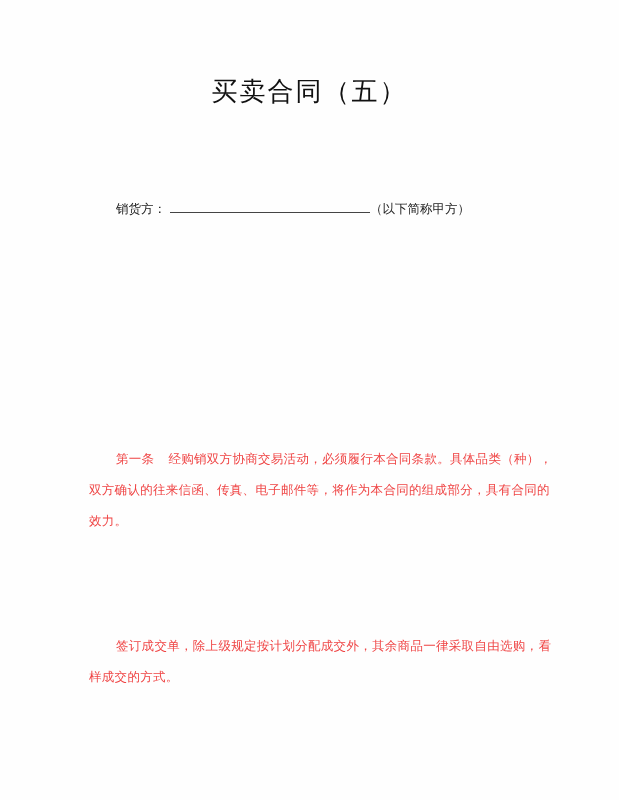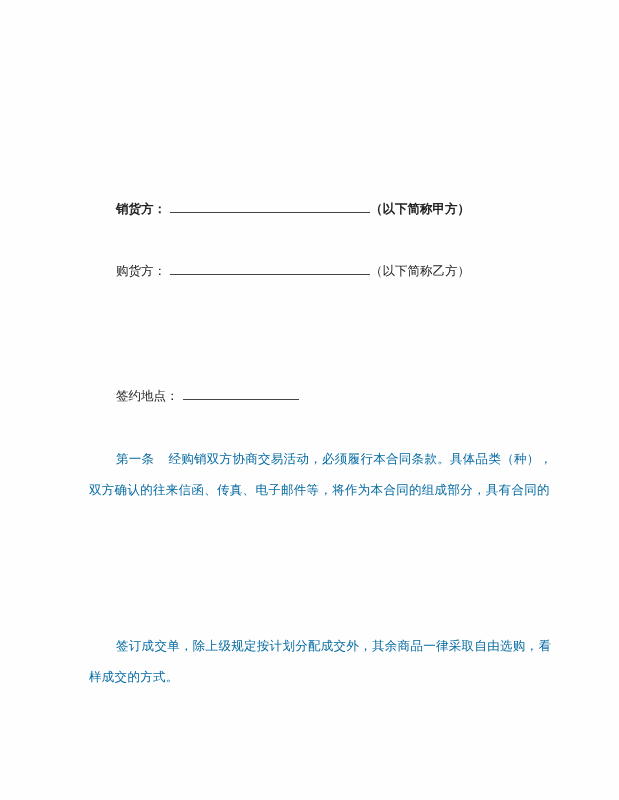--- a/index.html
+++ b/index.html
@@ -49,55 +49,48 @@
       margin-left: 4px;
       margin-bottom: 4px;
     }
     .field .note { line-height: 16px; margin-left: 0; }
     .para {
       position: absolute;
       left: 116px;
       width: 400px;
       font-size: 12.5px;
       line-height: 31px;
-      color: #0369a1;
+      color: #ef4444;
       text-align: justify;
       letter-spacing: 0.3px;
     }
     .para .line { display: block; white-space: nowrap; }
     .para .cont { margin-left: -27px; }
     .article-no { margin-right: 14px; }
   </style>
 </head>
 <body>
 
 <div class="page">
 
+  <div class="title">买卖合同（五）</div>
 
-  <div class="field" style="top:197px;font-weight:bold;">
+  <div class="field" style="top:197px;">
     <span class="label">销货方：</span>
     <span class="blank" style="width:200px;"></span>
     <span class="note">（以下简称甲方）</span>
   </div>
 
-  <div class="field" style="top:259px;">
-    <span class="label">购货方：</span>
-    <span class="blank" style="width:200px;"></span>
-    <span class="note">（以下简称乙方）</span>
-  </div>
 
 
-  <div class="field" style="top:384px;">
-    <span class="label">签约地点：</span>
-    <span class="blank" style="width:116px;"></span>
-  </div>
 
   <div class="para" style="top:443px; left:116px;">
     <span class="line"><span class="article-no">第一条</span><span>经购销双方协商交易活动，必须履行本合同条款。具体品类（种），</span></span>
     <span class="line cont">双方确认的往来信函、传真、电子邮件等，将作为本合同的组成部分，具有合同的</span>
+    <span class="line cont">效力。</span>
   </div>
 
   <div class="para" style="top:630px; left:116px;">
     <span class="line">签订成交单，除上级规定按计划分配成交外，其余商品一律采取自由选购，看</span>
     <span class="line cont">样成交的方式。</span>
   </div>
 
 </div>
 
 </body></html>

